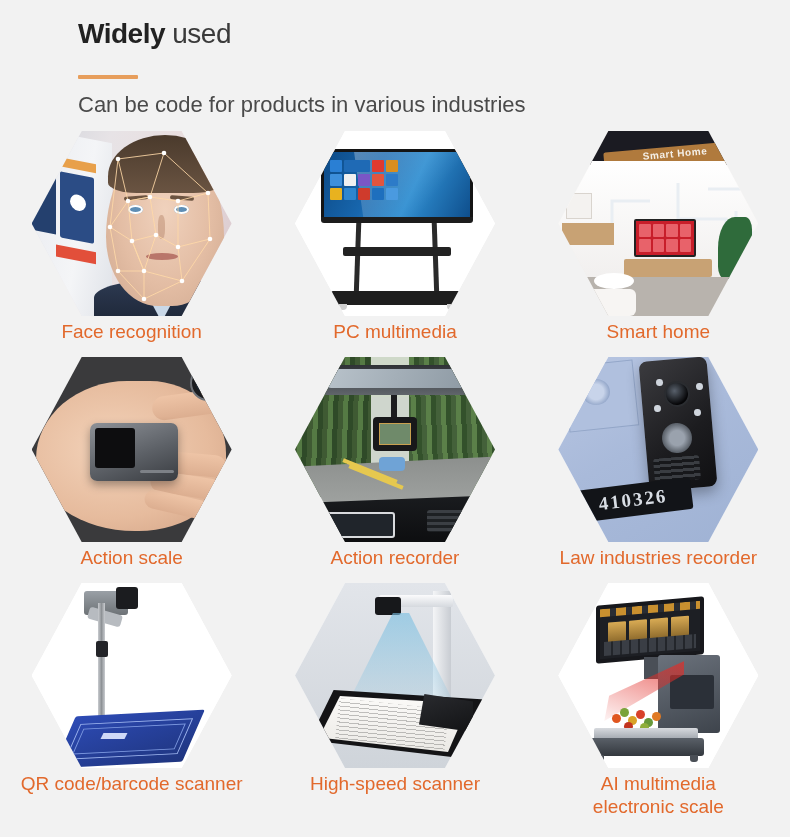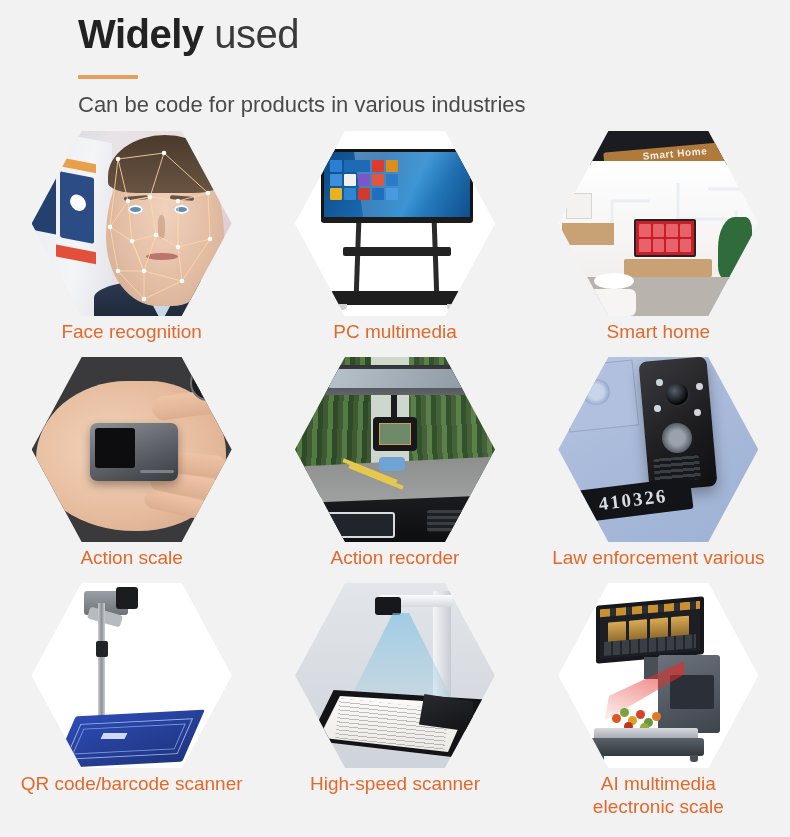--- a/index.html
+++ b/index.html
@@ -14,21 +14,21 @@
   .page {
     position: relative;
     width: 790px;
     height: 837px;
     background: #f2f2f2;
   }
 
   
   .header { position: absolute; left: 78px; top: 8px; }
   .title {
-    font-size: 40px;
+    font-size: 28px;
     line-height: 52px;
     color: #2b2b2b;
     letter-spacing: -0.5px;
     white-space: nowrap;
   }
   .title .strong { font-weight: 700; color: #222222; }
   .title .light  { font-weight: 400; color: #3a3a3a; }
   .accent-rule {
     position: absolute;
     left: 78px;
@@ -533,21 +533,21 @@
             <div class="led c"></div>
             <div class="led d"></div>
             <div class="dev-emblem"></div>
             <div class="ridges"></div>
             <div class="nameplate">
               <span>410326</span>
             </div>
           </div>
         </div>
       </div>
-      <div class="caption">Law enforcement various</div>
+      <div class="caption">Law industries recorder</div>
     </div>
 
     <div class="cell">
       <div class="hex-wrap">
         <div class="hex">
           <div class="hex-art art-qr">
             <div class="headgear"></div>
             <div class="camhead"></div>
             <div class="arm"></div>
             <div class="pole"></div>

